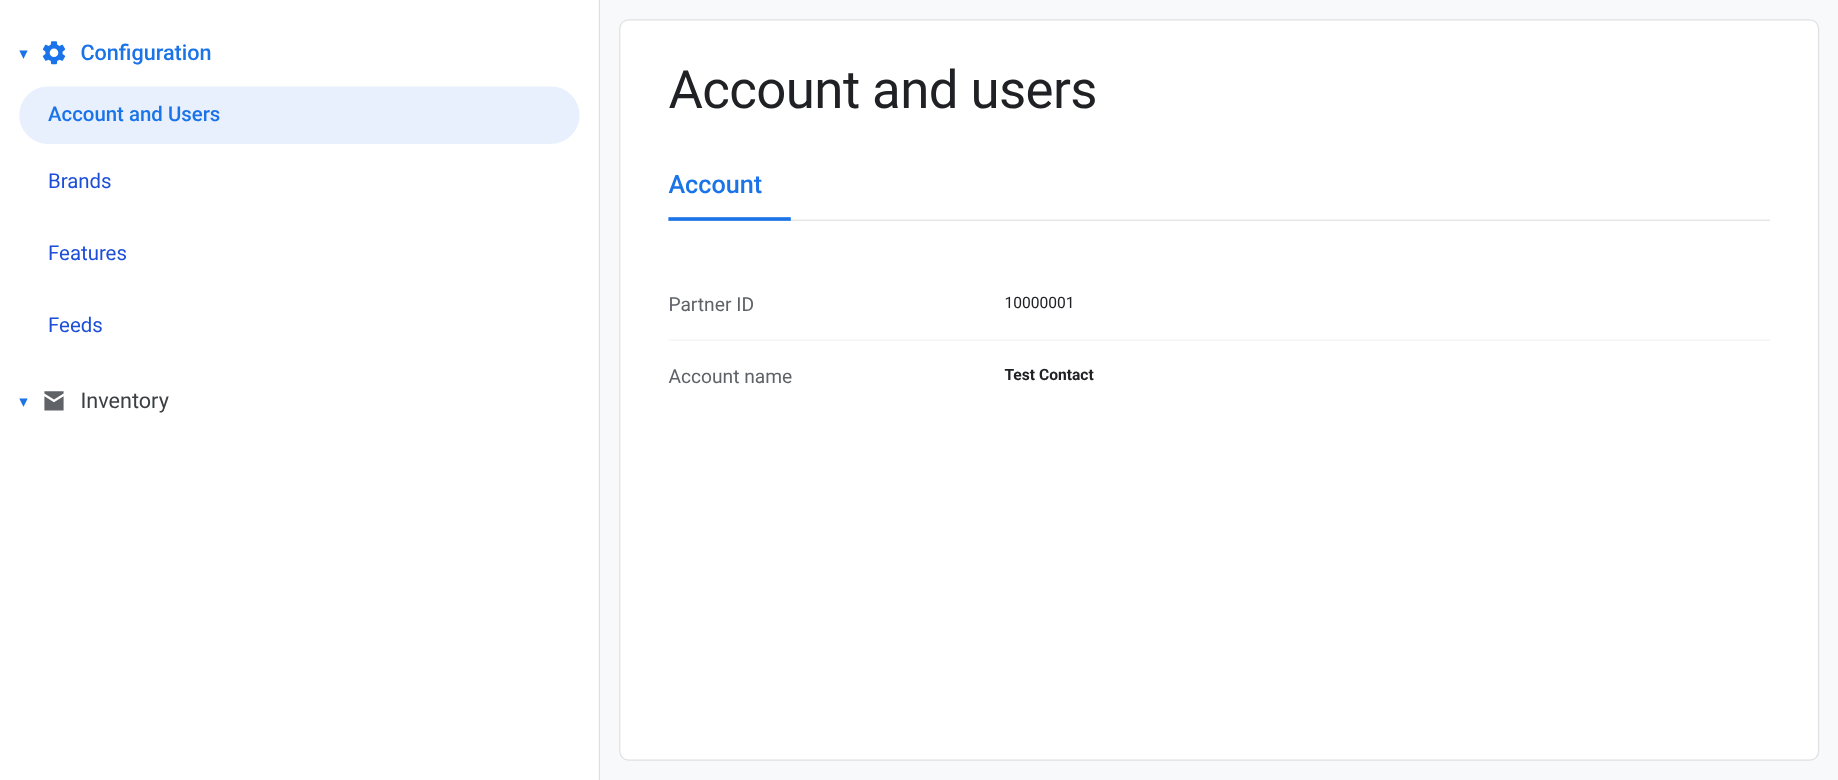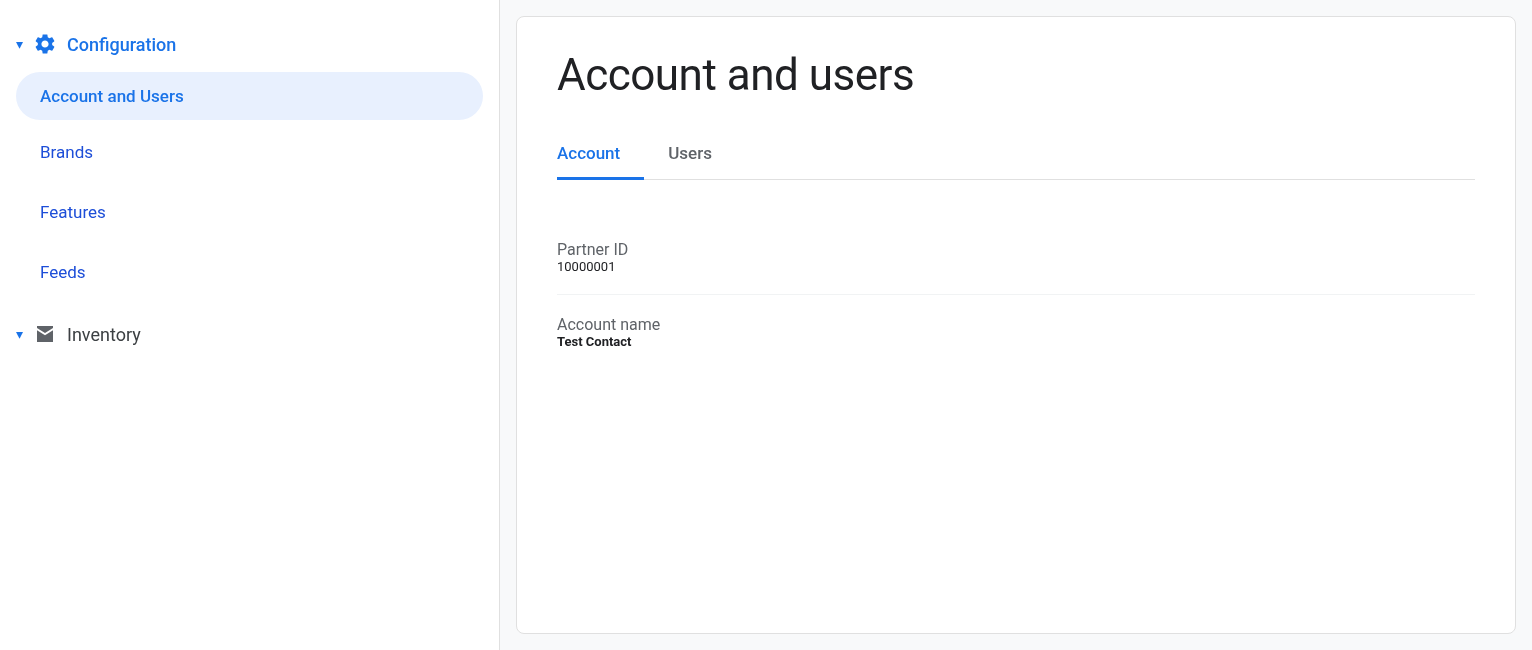--- a/index.html
+++ b/index.html
@@ -92,21 +92,21 @@
     }
 
     
     .tabs {
       display: flex;
       border-bottom: 1px solid #e0e0e0;
       gap: 0;
     }
     .tab {
       padding: 14px 24px;
-      font-size: 17px;
+      font-size: 21px;
       color: #5f6368;
       cursor: pointer;
       border-bottom: 3px solid transparent;
       margin-bottom: -1px;
       font-weight: 500;
       white-space: nowrap;
     }
     .tab-active {
       color: #1a73e8;
       border-bottom: 3px solid #1a73e8;
@@ -114,23 +114,23 @@
     .tab:first-child {
       padding-left: 0;
     }
 
     
     .content-area {
       padding: 40px 40px;
     }
     .field-row {
       display: flex;
+      align-items: center;
       padding: 20px 0;
       border-bottom: 1px solid #f1f3f4;
-      flex-direction: column;
     }
     .field-row:last-child {
       border-bottom: none;
     }
     .field-label {
       width: 280px;
       color: #5f6368;
       font-size: 16px;
       font-weight: 400;
     }
@@ -193,23 +193,20 @@
 </div>
 
 <div class="main">
   <div class="main-inner">
     <h1 class="page-title">Account and users</h1>
 
     <div class="tabs">
       <div class="tab tab-active">
         <span>Account</span>
       </div>
-      <div class="tab">
-        <span>Users</span>
-      </div>
     </div>
   </div>
 
   <div class="content-area">
     <div class="field-row">
       <span class="field-label">Partner ID</span>
       <span class="field-value">10000001</span>
     </div>
     <div class="field-row">
       <span class="field-label">Account name</span>

